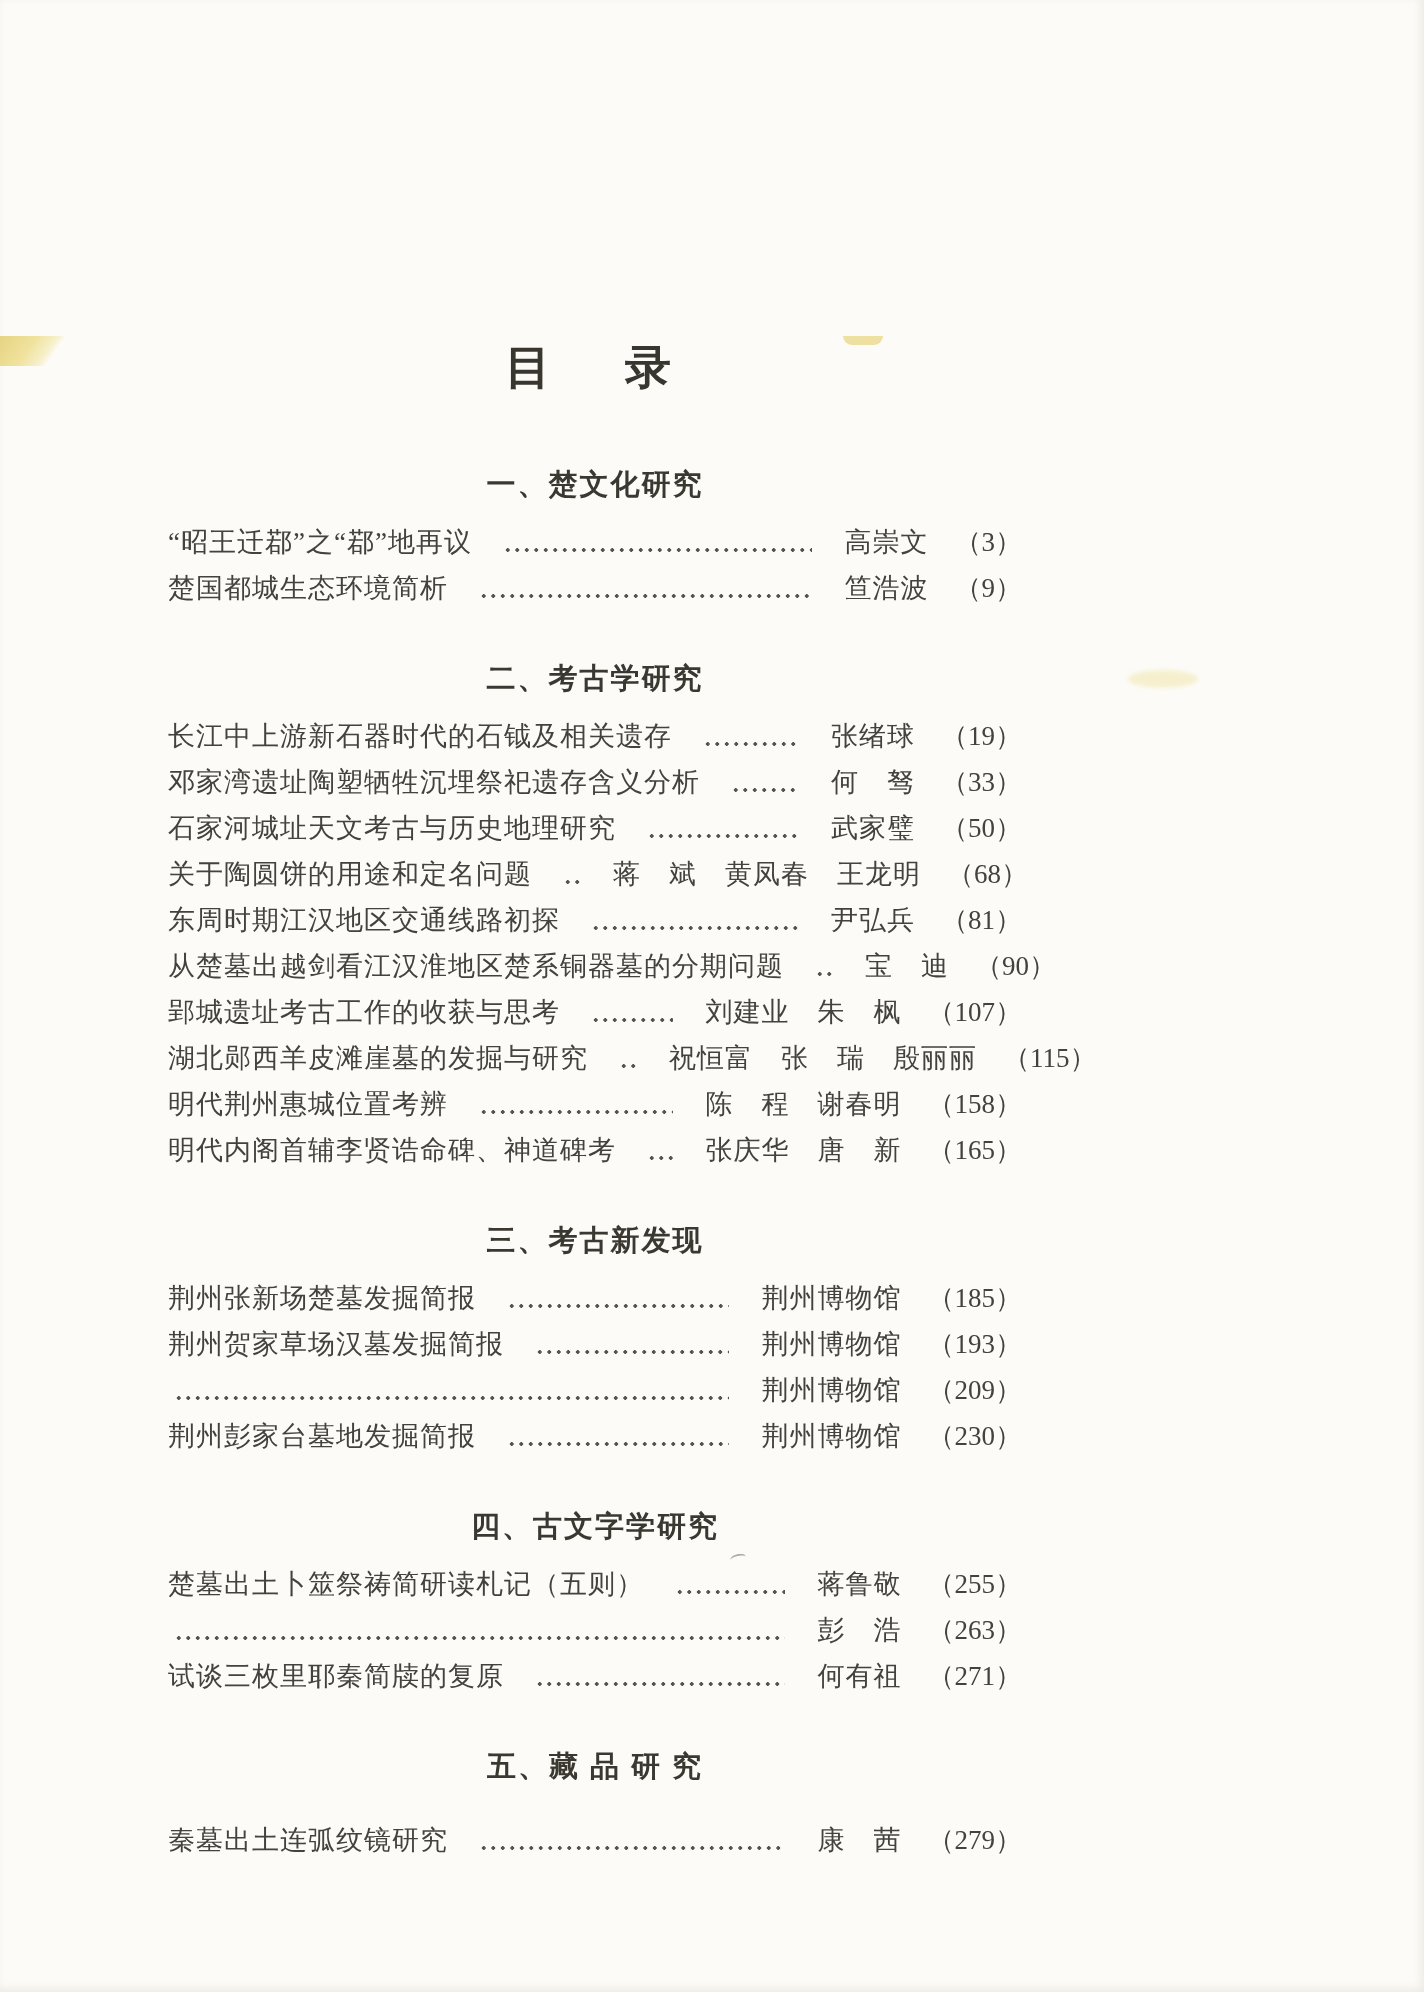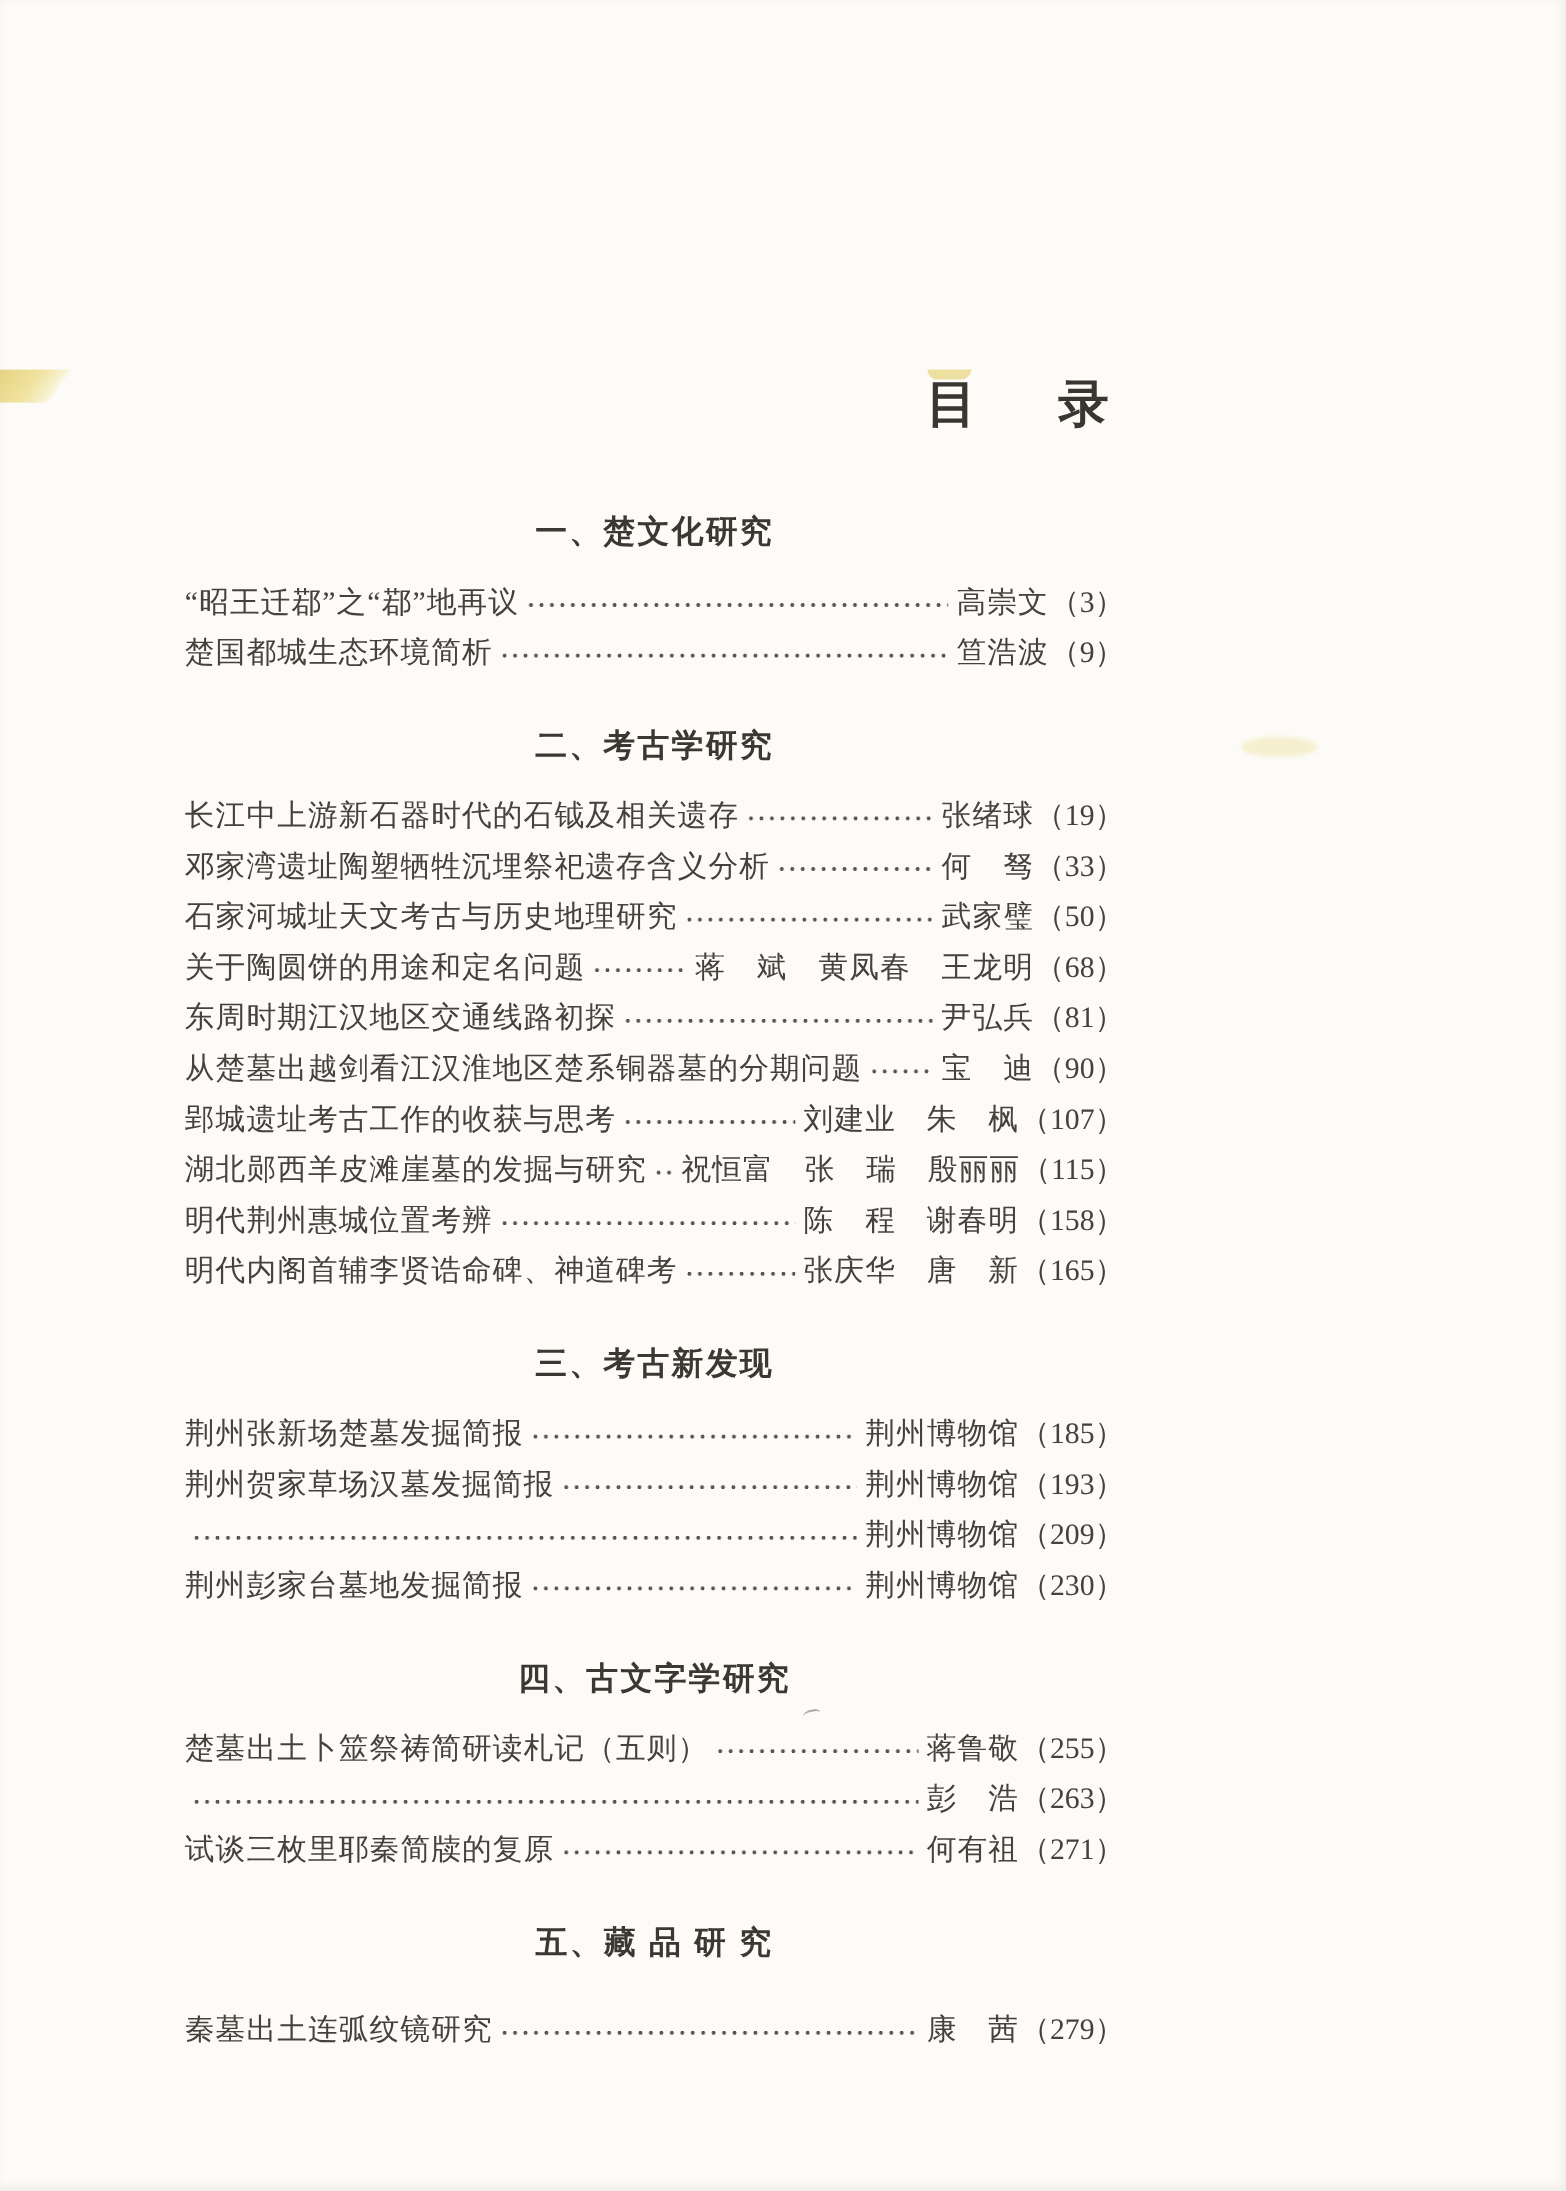--- a/index.html
+++ b/index.html
@@ -47,21 +47,21 @@
   .squiggle {
     position: absolute; left: 730px; top: 1218px;
     width: 16px; height: 7px;
     border-top: 2px solid #8d8b80;
     border-radius: 60% 40% 0 0;
     transform: rotate(-8deg);
     opacity: 0.7;
   }
   .toc-title {
     margin: 336px 0 0 0;
-    text-align: right;
+    text-align: center;
     font-size: 46px;
     line-height: 64px;
     font-weight: 600;
     letter-spacing: 14px;
     color: #39362f;
   }
   .section-heading {
     margin: 42px 0 20px 0;
     text-align: center;
     font-family: "Liberation Sans", "DejaVu Sans", sans-serif;
@@ -72,24 +72,24 @@
     color: #3a3831;
   }
   .toc-section:first-child .section-heading {
     margin-top: 64px;
   }
   .toc-section:last-child .entries {
     margin-top: 36px;
   }
   .entry {
     display: flex;
-    align-items: center;
     height: 46px;
     font-size: 27px;
     color: #44423c;
+    gap: 25px;
   }
   .entry-title {
     flex: none;
     white-space: nowrap;
     letter-spacing: 1px;
   }
   .dots {
     flex: 1 1 auto;
     align-self: stretch;
     margin: 0 8px 0 5px;

